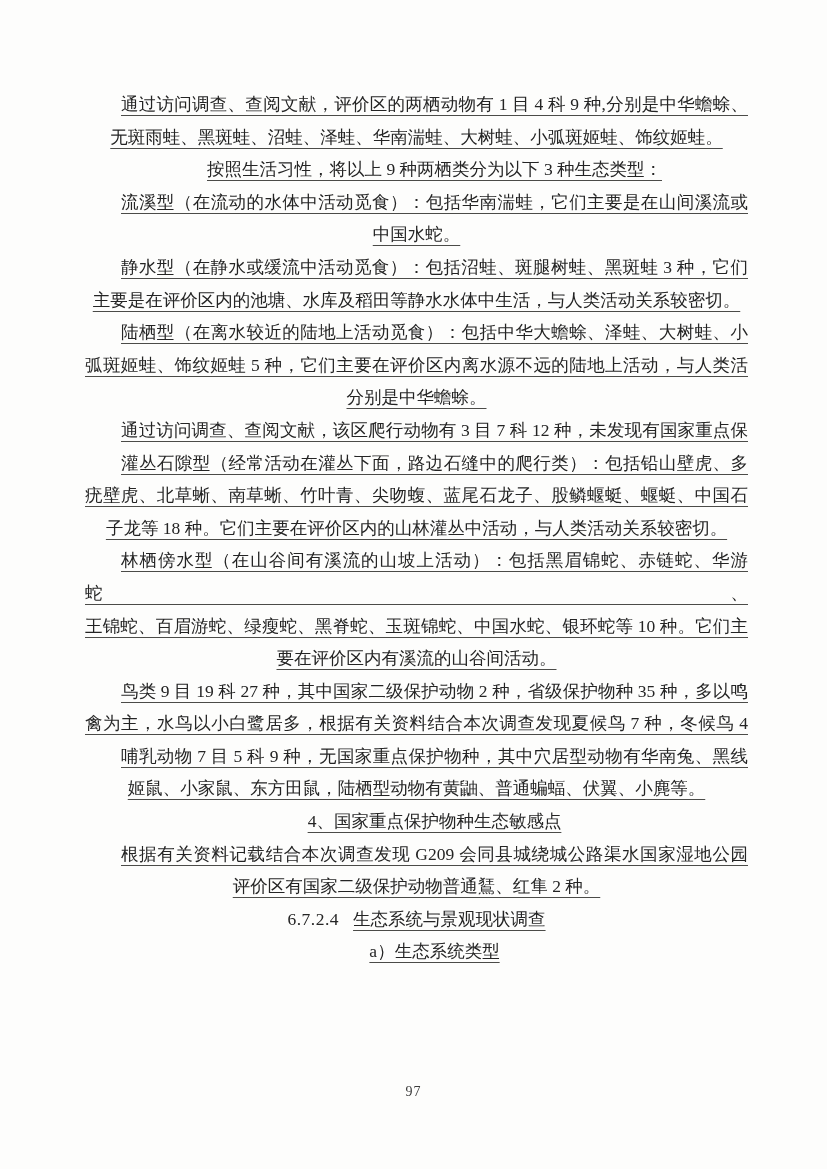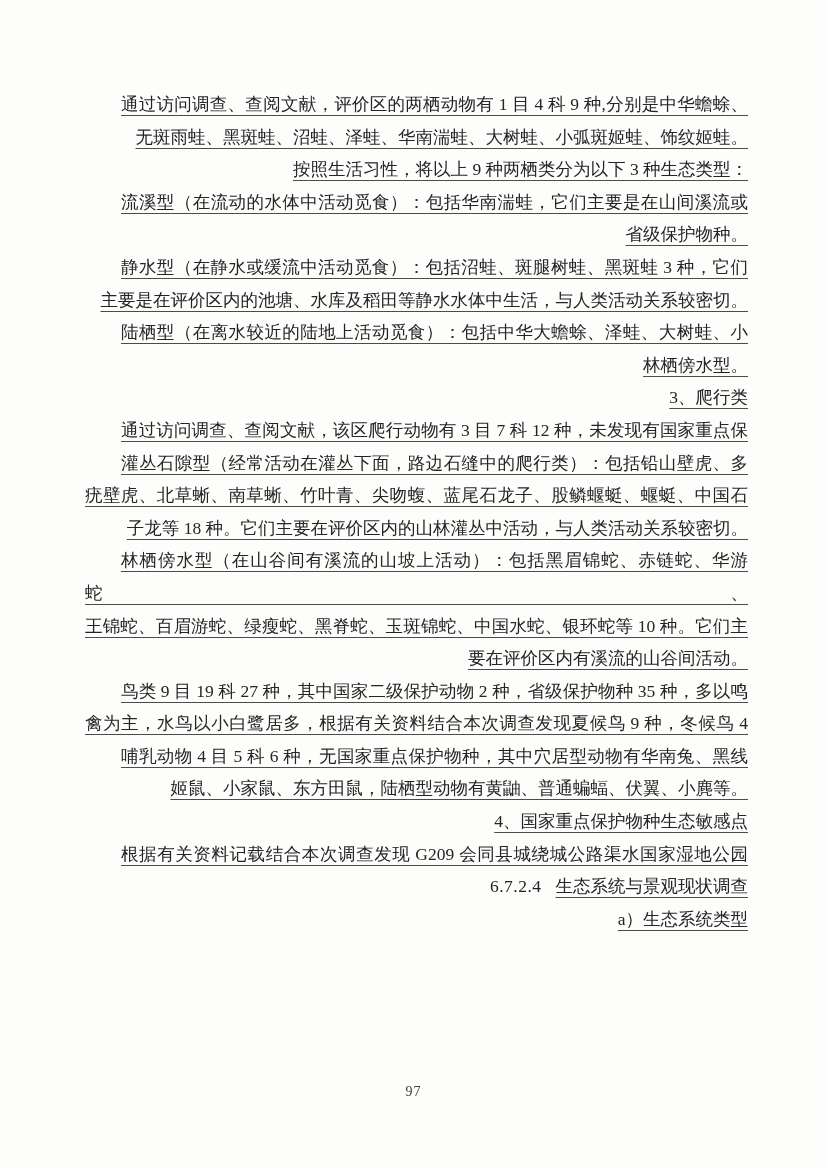--- a/index.html
+++ b/index.html
@@ -23,21 +23,21 @@
     width: 663px;
   }
   .para {
     margin: 0;
     padding: 0;
   }
   .line {
     font-size: 17.5px;
     line-height: 32.6px;
     white-space: nowrap;
-    text-align: right;
+    text-align: center;
   }
   
   .line.fill {
     white-space: normal;
     text-align: justify;
     text-align-last: justify;
     text-justify: inter-character;
   }
   .line.first {
     text-indent: 36px;
@@ -74,59 +74,58 @@
   <main class="content" id="paras">
       <div class="para">
         <div class="line first fill"><span class="u">通过访问调查、查阅文献，评价区的两栖动物有 1 目 4 科 9 种,分别是中华蟾蜍、</span></div>
         <div class="line"><span class="u">无斑雨蛙、黑斑蛙、沼蛙、泽蛙、华南湍蛙、大树蛙、小弧斑姬蛙、饰纹姬蛙。</span></div>
       </div>
       <div class="para">
         <div class="line first"><span class="u">按照生活习性，将以上 9 种两栖类分为以下 3 种生态类型：</span></div>
       </div>
       <div class="para">
         <div class="line first fill"><span class="u">流溪型（在流动的水体中活动觅食）：包括华南湍蛙，它们主要是在山间溪流或</span></div>
-        <div class="line"><span class="u">省级保护物种。</span></div>
+        <div class="line"><span class="u">中国水蛇。</span></div>
       </div>
       <div class="para">
         <div class="line first fill"><span class="u">静水型（在静水或缓流中活动觅食）：包括沼蛙、斑腿树蛙、黑斑蛙 3 种，它们</span></div>
         <div class="line"><span class="u">主要是在评价区内的池塘、水库及稻田等静水水体中生活，与人类活动关系较密切。</span></div>
       </div>
       <div class="para">
         <div class="line first fill"><span class="u">陆栖型（在离水较近的陆地上活动觅食）：包括中华大蟾蜍、泽蛙、大树蛙、小</span></div>
-        <div class="line"><span class="u">林栖傍水型。</span></div>
-      </div>
-      <div class="para">
-        <div class="line first"><span class="u">3、爬行类</span></div>
+        <div class="line fill"><span class="u">弧斑姬蛙、饰纹姬蛙 5 种，它们主要在评价区内离水源不远的陆地上活动，与人类活</span></div>
+        <div class="line"><span class="u">分别是中华蟾蜍。</span></div>
       </div>
       <div class="para">
         <div class="line first fill"><span class="u">通过访问调查、查阅文献，该区爬行动物有 3 目 7 科 12 种，未发现有国家重点保</span></div>
       </div>
       <div class="para">
         <div class="line first fill"><span class="u">灌丛石隙型（经常活动在灌丛下面，路边石缝中的爬行类）：包括铅山壁虎、多</span></div>
         <div class="line fill"><span class="u">疣壁虎、北草蜥、南草蜥、竹叶青、尖吻蝮、蓝尾石龙子、股鳞蝘蜓、蝘蜓、中国石</span></div>
         <div class="line"><span class="u">子龙等 18 种。它们主要在评价区内的山林灌丛中活动，与人类活动关系较密切。</span></div>
       </div>
       <div class="para">
         <div class="line first fill"><span class="u">林栖傍水型（在山谷间有溪流的山坡上活动）：包括黑眉锦蛇、赤链蛇、华游蛇、</span></div>
         <div class="line fill"><span class="u">王锦蛇、百眉游蛇、绿瘦蛇、黑脊蛇、玉斑锦蛇、中国水蛇、银环蛇等 10 种。它们主</span></div>
         <div class="line"><span class="u">要在评价区内有溪流的山谷间活动。</span></div>
       </div>
       <div class="para">
         <div class="line first fill"><span class="u">鸟类 9 目 19 科 27 种，其中国家二级保护动物 2 种，省级保护物种 35 种，多以鸣</span></div>
-        <div class="line fill"><span class="u">禽为主，水鸟以小白鹭居多，根据有关资料结合本次调查发现夏候鸟 9 种，冬候鸟 4</span></div>
+        <div class="line fill"><span class="u">禽为主，水鸟以小白鹭居多，根据有关资料结合本次调查发现夏候鸟 7 种，冬候鸟 4</span></div>
       </div>
       <div class="para">
-        <div class="line first fill"><span class="u">哺乳动物 4 目 5 科 6 种，无国家重点保护物种，其中穴居型动物有华南兔、黑线</span></div>
+        <div class="line first fill"><span class="u">哺乳动物 7 目 5 科 9 种，无国家重点保护物种，其中穴居型动物有华南兔、黑线</span></div>
         <div class="line"><span class="u">姬鼠、小家鼠、东方田鼠，陆栖型动物有黄鼬、普通蝙蝠、伏翼、小麂等。</span></div>
       </div>
       <div class="para">
         <div class="line first"><span class="u">4、国家重点保护物种生态敏感点</span></div>
       </div>
       <div class="para">
         <div class="line first fill"><span class="u">根据有关资料记载结合本次调查发现 G209 会同县城绕城公路渠水国家湿地公园</span></div>
+        <div class="line"><span class="u">评价区有国家二级保护动物普通鵟、红隼 2 种。</span></div>
       </div>
       <div class="para">
         <div class="line"><span class="sec-num">6.7.2.4</span><span class="u">生态系统与景观现状调查</span></div>
       </div>
       <div class="para">
         <div class="line first"><span class="u">a）生态系统类型</span></div>
       </div>
     </main>
   <footer class="page-footer">
     <span class="page-number">97</span>

